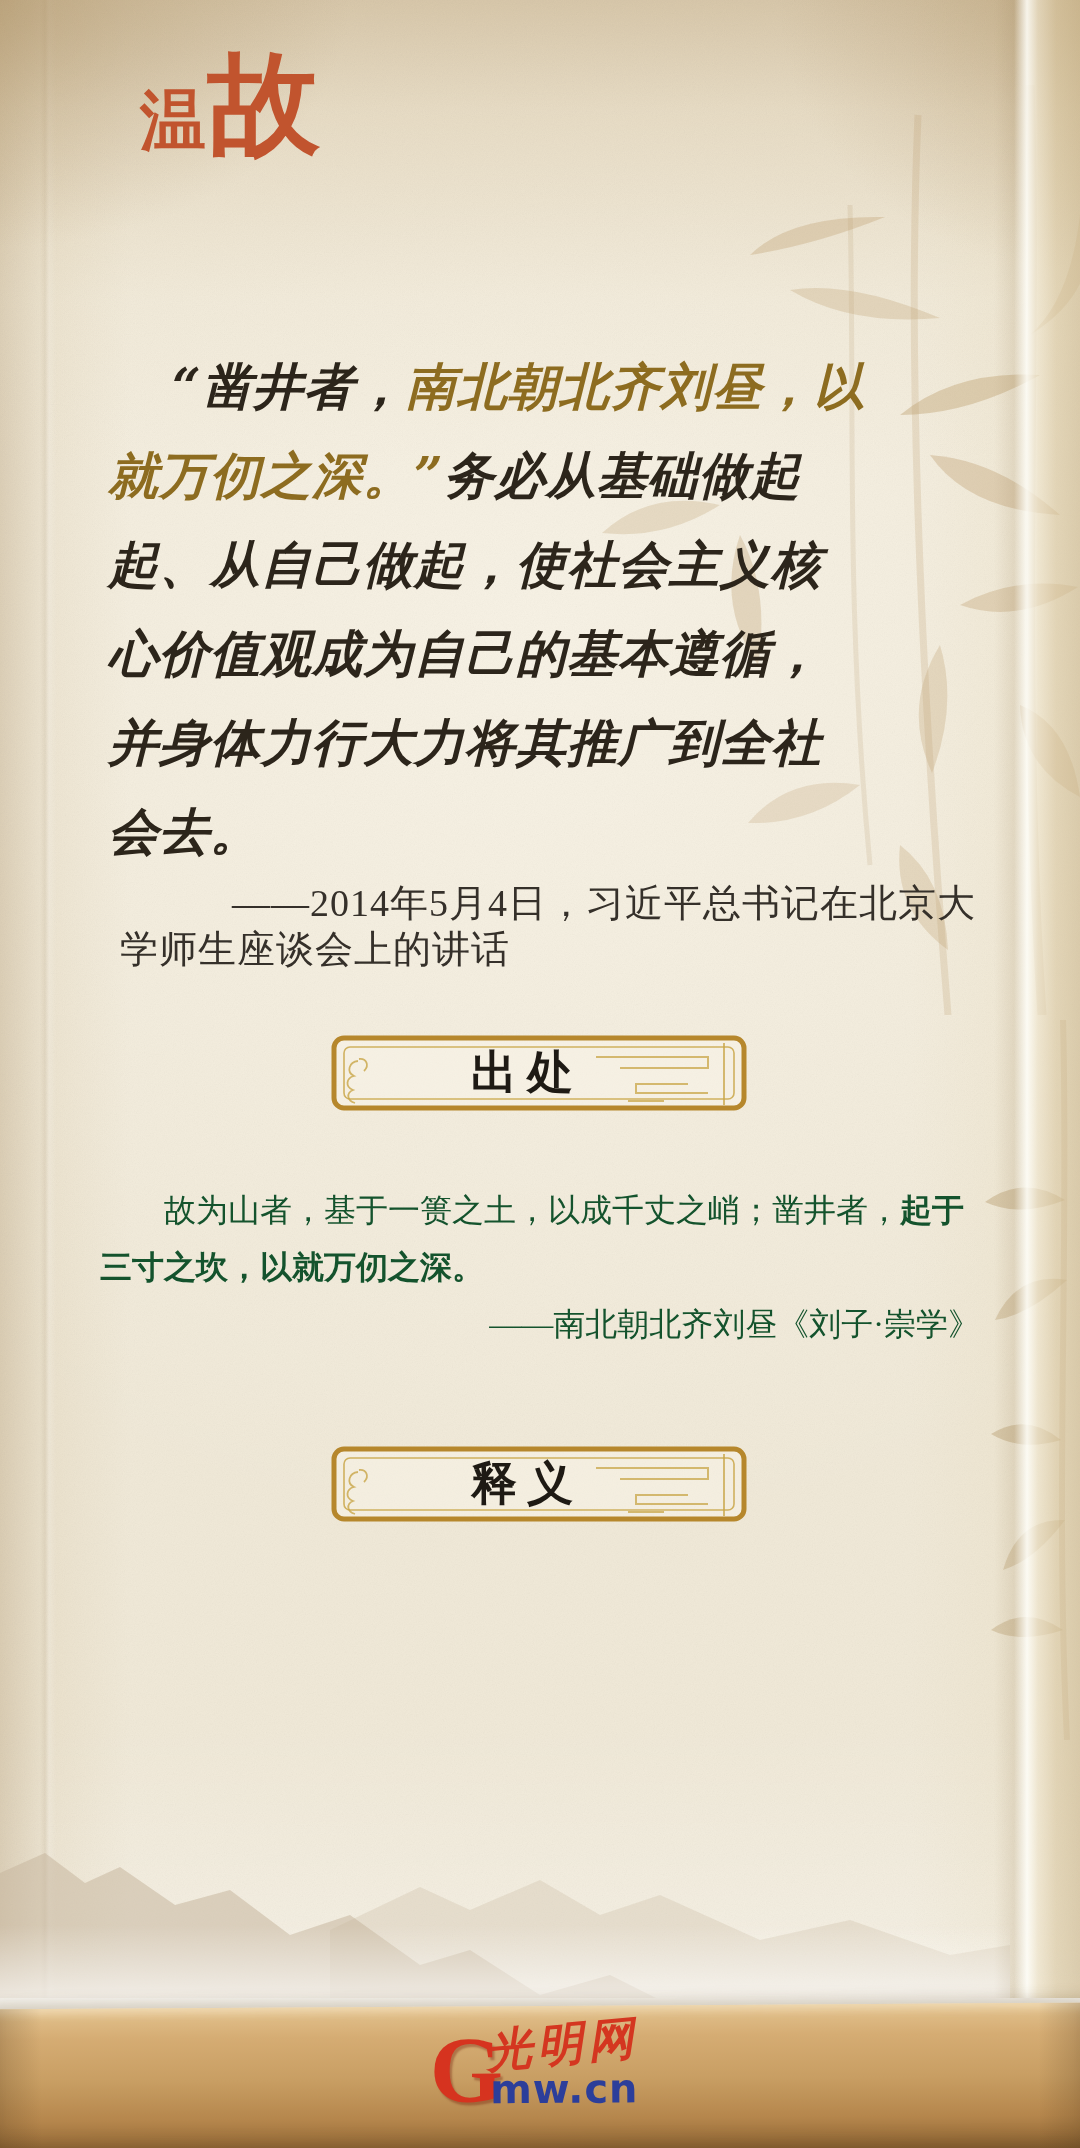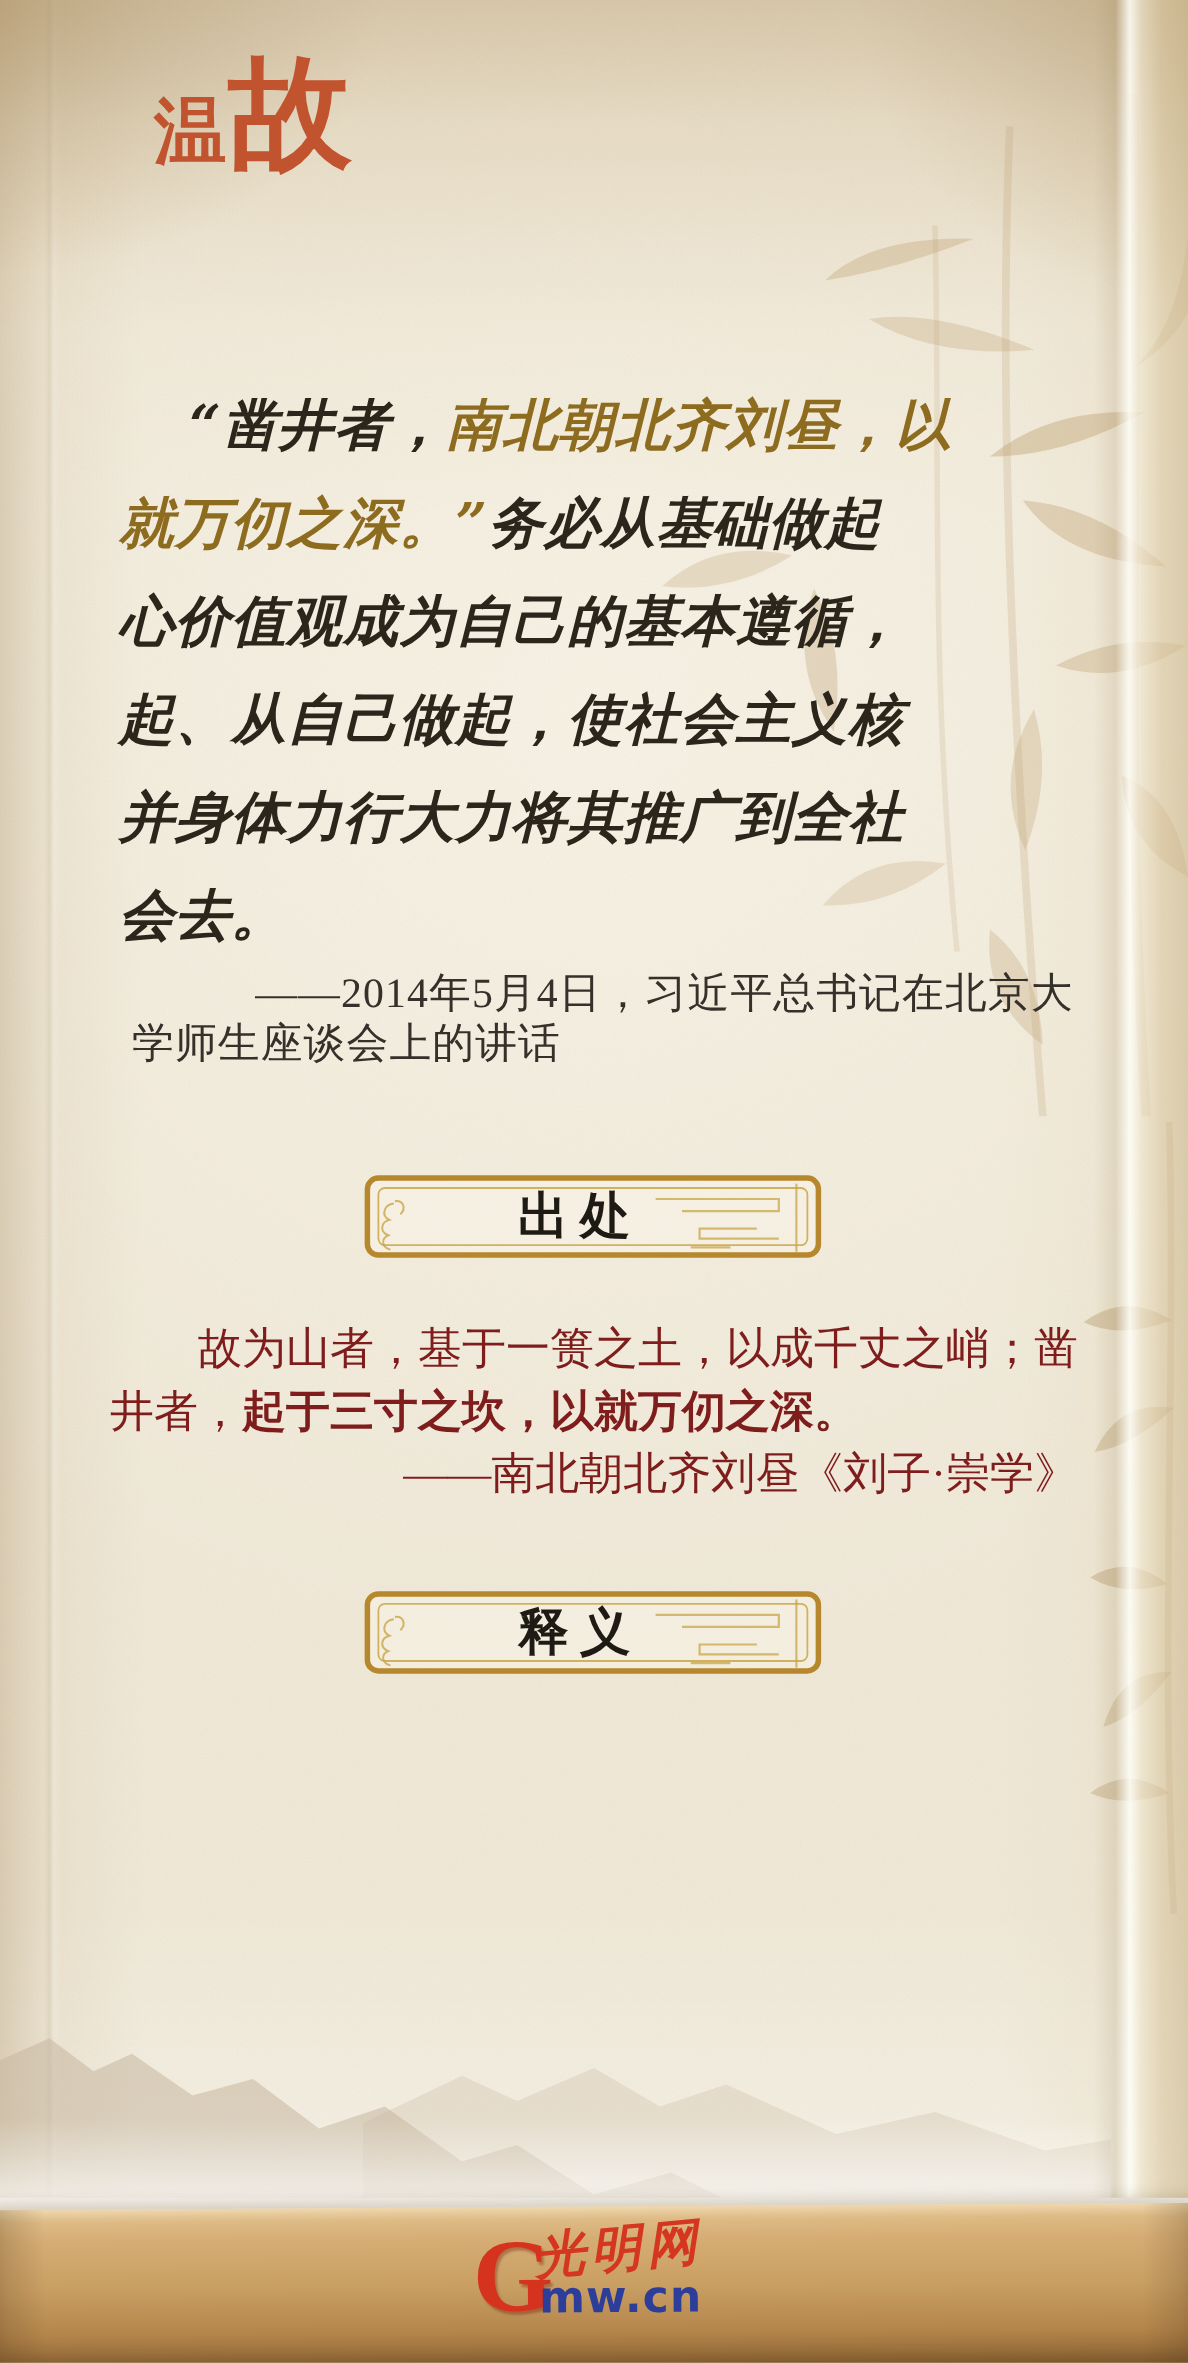--- a/index.html
+++ b/index.html
@@ -38,27 +38,27 @@
   .callig .cl{height:89px;line-height:89px;white-space:nowrap;}
   .callig .cl.first{padding-left:64px;}
   .seg-dark{color:#2c251b;text-align:right;}
   .seg-gold{color:#8d6c20;}
   
   .quote-attrib{position:absolute;left:100px;top:880px;width:880px;
     color:#35302a;font-size:38px;line-height:46px;letter-spacing:1px;margin-left:20px;}
   .quote-attrib .indent{padding-left:112px;}
   
   .banner{position:absolute;left:50%;transform:translateX(-50%);width:424px;height:84px;}
-  .banner.b1{top:1064px;} .banner.b2{top:1442px;}
+  .banner.b1{top:1031px;} .banner.b2{top:1442px;}
   .banner svg{position:absolute;inset:0;}
   .banner .blabel{position:absolute;left:0;right:36px;top:0;bottom:0;
     display:flex;align-items:center;justify-content:center;
     font-size:46px;font-weight:bold;color:#1e1a14;letter-spacing:10px;text-indent:10px;}
   
-  .section-body{position:absolute;left:100px;width:880px;color:#7f1d1d;font-size:40px;margin-top:15px;}
+  .section-body{position:absolute;left:100px;width:880px;color:#14532d;font-size:32px;}
   .src{top:1182px;line-height:57px;}
   .src p{margin:0;text-indent:2em;}
   .src .attrib{text-indent:0;text-align:right;}
   .src .emph{font-weight:bold;}
   .mean{top:1562px;line-height:64px;}
   .mean p{margin:0;text-indent:2em;text-align:justify;}
   
   .table-surface{position:absolute;left:0;right:0;bottom:0;height:150px;
     background:linear-gradient(180deg,#f6f4ef 0%,#e9e5db 100%);}
   .scroll-rod{position:absolute;left:-14px;right:-14px;bottom:-10px;height:152px;
@@ -136,22 +136,22 @@
   <div class="right-curl"></div>
 
   <div class="masthead">
     <span class="t-small">温</span>
       <span class="t-large">故</span>
   </div>
 
   <div class="callig">
     <div class="cl first"><span class="seg-dark">“凿井者，</span><span class="seg-gold">南北朝北齐刘昼，以</span></div>
     <div class="cl"><span class="seg-gold">就万仞之深。”</span><span class="seg-dark">务必从基础做起</span></div>
+    <div class="cl"><span class="seg-dark">起、从自己做起，使社会主义核</span></div>
     <div class="cl"><span class="seg-dark">心价值观成为自己的基本遵循，</span></div>
-    <div class="cl"><span class="seg-dark">起、从自己做起，使社会主义核</span></div>
     <div class="cl"><span class="seg-dark">并身体力行大力将其推广到全社</span></div>
     <div class="cl"><span class="seg-dark">会去。</span></div>
   </div>
 
   <div class="quote-attrib quote-attrib" style="position:absolute;left:100px;top:880px;width:900px;color:#35302a;font-size:38px;line-height:46px;letter-spacing:1px;">
     <div class="indent" style="padding-left:112px;">——2014年5月4日，习近平总书记在北京大</div>
     <div>学师生座谈会上的讲话</div>
   </div>
 
   <div class="banner b1">

